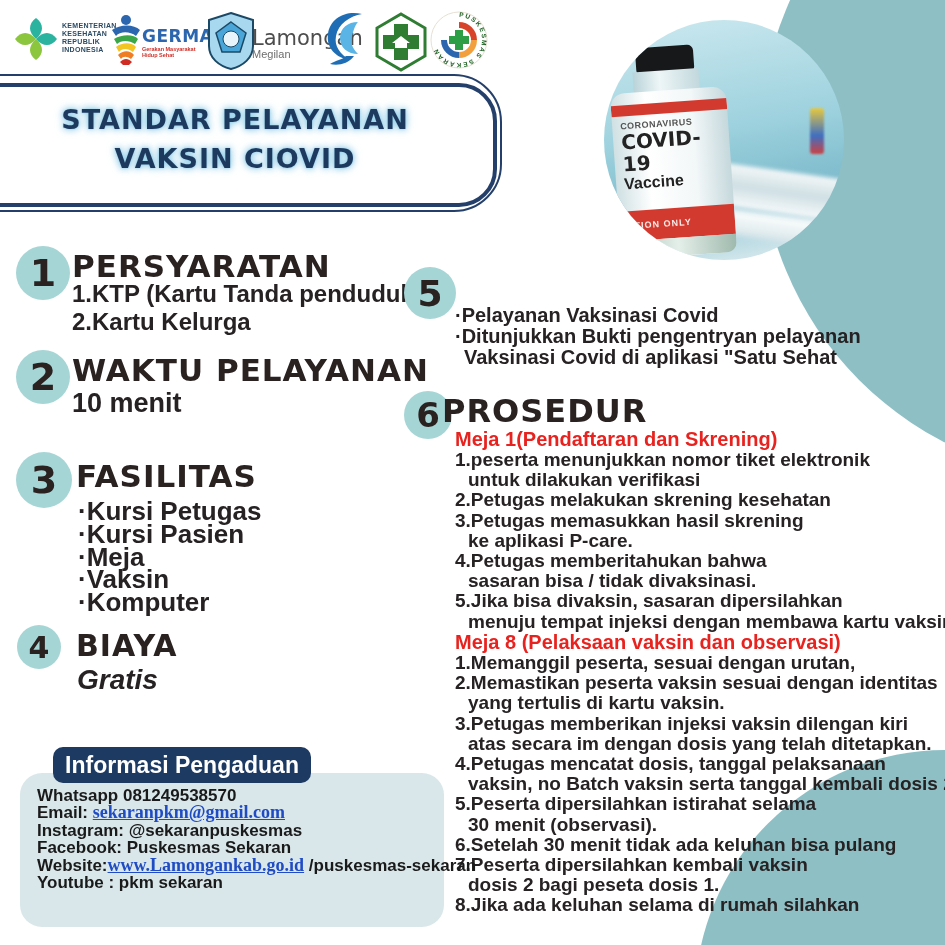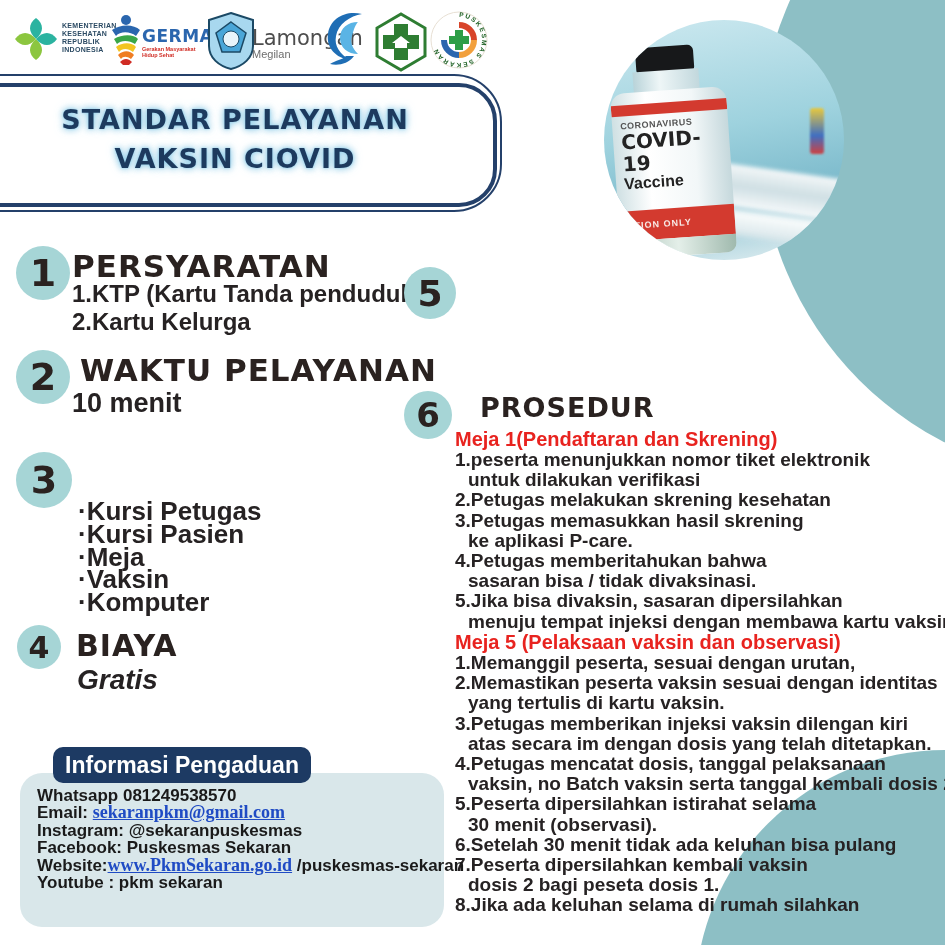--- a/index.html
+++ b/index.html
@@ -188,63 +188,69 @@
     </div>
   <div class="bubble" style="left:72px;top:248px;font-size:31px;">PERSYARATAN</div>
   <div class="body-lg" style="left:72px;top:280px;font-size:24px;line-height:28px;">
     <div>1.KTP (Kartu Tanda penduduk)</div>
     <div>2.Kartu Kelurga</div>
   </div>
 
   <div class="numcircle" style="left:16px;top:350px;width:54px;height:54px;font-size:38px;">
       <span>2</span>
     </div>
-  <div class="bubble" style="left:80px;top:352px;font-size:31px;">WAKTU PELAYANAN</div>
+  <div class="bubble" style="left:72px;top:352px;font-size:31px;">WAKTU PELAYANAN</div>
   <div class="body-lg" style="left:72px;top:388px;font-size:27px;">10 menit</div>
 
   <div class="numcircle" style="left:16px;top:452px;width:56px;height:56px;font-size:38px;">
       <span>3</span>
     </div>
+  <div class="bubble" style="left:76px;top:458px;font-size:31px;">FASILITAS</div>
   <div class="body-lg" style="left:78px;top:500px;font-size:26px;line-height:22.8px;">
     <div>·Kursi Petugas</div>
     <div>·Kursi Pasien</div>
     <div>·Meja</div>
     <div>·Vaksin</div>
     <div>·Komputer</div>
   </div>
 
   <div class="numcircle" style="left:17px;top:625px;width:44px;height:44px;font-size:30px;">
       <span>4</span>
     </div>
   <div class="bubble" style="left:76px;top:628px;font-size:30px;">BIAYA</div>
   <div class="body-lg" style="left:77px;top:664px;font-size:28px;font-style:italic;">Gratis</div>
 
   <div class="numcircle" style="left:404px;top:267px;width:52px;height:52px;font-size:36px;">
       <span>5</span>
     </div>
+  <div class="body-lg" style="left:455px;top:305px;font-size:20px;line-height:21px;white-space:nowrap;">
+    <div>·Pelayanan Vaksinasi Covid</div>
+    <div>·Ditunjukkan Bukti pengentryan pelayanan</div>
+    <div style="padding-left:9px;">Vaksinasi Covid di aplikasi "Satu Sehat</div>
+  </div>
 
   <div class="numcircle" style="left:404px;top:391px;width:48px;height:48px;font-size:34px;">
       <span>6</span>
     </div>
-  <div class="bubble" style="left:480px;top:392px;font-size:27px;">PROSEDUR</div>
+  <div class="bubble" style="left:442px;top:392px;font-size:32px;">PROSEDUR</div>
 
   <div class="redhead" style="left:455px;top:428px;">Meja 1(Pendaftaran dan Skrening)</div>
   <div class="plist" style="left:455px;top:450px;">
     <div>1.peserta menunjukkan nomor tiket elektronik</div>
     <div class="cont">untuk dilakukan verifikasi</div>
     <div>2.Petugas melakukan skrening kesehatan</div>
     <div>3.Petugas memasukkan hasil skrening</div>
     <div class="cont">ke aplikasi P-care.</div>
     <div>4.Petugas memberitahukan bahwa</div>
     <div class="cont">sasaran bisa / tidak divaksinasi.</div>
     <div>5.Jika bisa divaksin, sasaran dipersilahkan</div>
     <div class="cont">menuju tempat injeksi dengan membawa kartu vaksin.</div>
   </div>
 
-  <div class="redhead" style="left:455px;top:631px;">Meja 5 (Pelaksaan vaksin dan observasi)</div>
+  <div class="redhead" style="left:455px;top:631px;">Meja 8 (Pelaksaan vaksin dan observasi)</div>
   <div class="plist" style="left:455px;top:653px;">
     <div>1.Memanggil peserta, sesuai dengan urutan,</div>
     <div>2.Memastikan peserta vaksin sesuai dengan identitas</div>
     <div class="cont">yang tertulis di kartu vaksin.</div>
     <div>3.Petugas memberikan injeksi vaksin dilengan kiri</div>
     <div class="cont">atas secara im dengan dosis yang telah ditetapkan.</div>
     <div>4.Petugas mencatat dosis, tanggal pelaksanaan</div>
     <div class="cont">vaksin, no Batch vaksin serta tanggal kembali dosis 2.</div>
     <div>5.Peserta dipersilahkan istirahat selama</div>
     <div class="cont">30 menit (observasi).</div>
@@ -254,17 +260,17 @@
     <div>8.Jika ada keluhan selama di rumah silahkan</div>
   </div>
 
   <div class="peng-box"></div>
   <div class="peng-pill">Informasi Pengaduan</div>
   <div class="peng-lines">
     <div>Whatsapp 081249538570</div>
     <div><span>Email: </span><a class="lnk">sekaranpkm@gmail.com</a></div>
     <div>Instagram: @sekaranpuskesmas</div>
     <div>Facebook: Puskesmas Sekaran</div>
-    <div><span>Website:</span><a class="lnk">www.PkmSekaran.go.id</a><span> /puskesmas-sekaran</span></div>
+    <div><span>Website:</span><a class="lnk">www.Lamongankab.go.id</a><span> /puskesmas-sekaran</span></div>
     <div>Youtube : pkm sekaran</div>
   </div>
 
 </div>
 
 </body></html>

